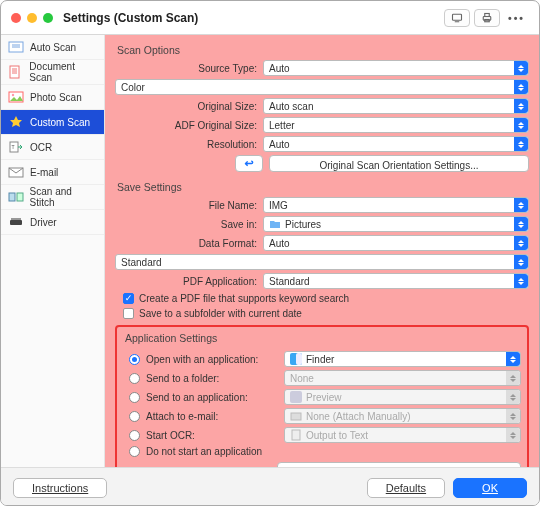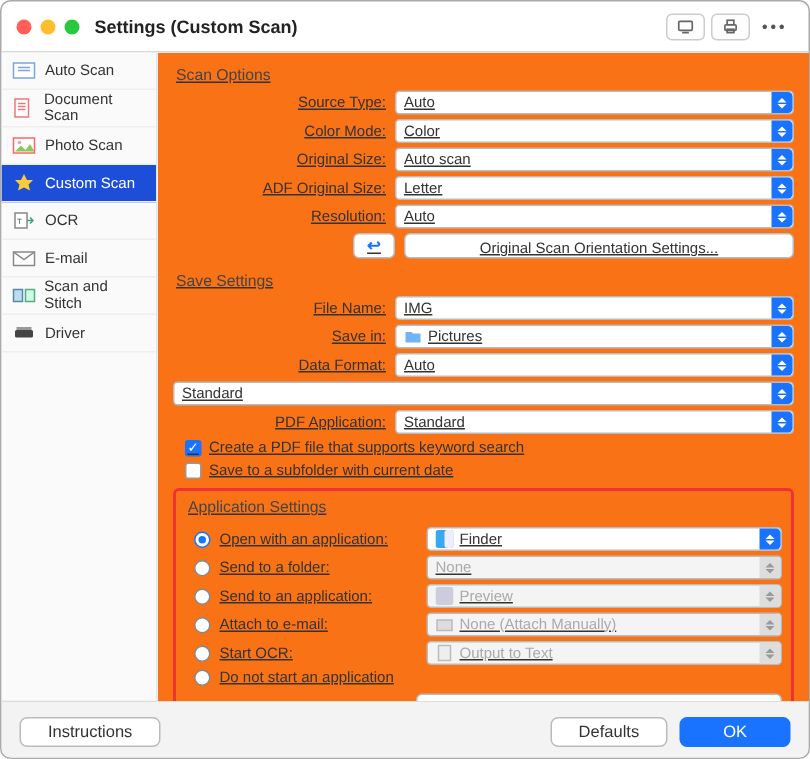--- a/index.html
+++ b/index.html
@@ -14,21 +14,21 @@
 .tb-btn svg { width: 12px; height: 12px; stroke:#666; fill:none; stroke-width:1.5; }
 .dots3 { letter-spacing:2px; color:#555; font-weight:bold; padding:0 4px; }
 
 .main { display: flex; height: 432px; }
 .sidebar { width: 104px; background: #fafafa; border-right: 1px solid #e5e5e5; }
 .sb-item { height: 25px; display: flex; align-items: center; padding: 0 6px; gap: 5px; cursor: pointer; font-size: 10px; color:#333; border-bottom:1px solid #eee; }
 .sb-item.selected { background: #1d4ed8; color: #fff; }
 .sb-item .ic { width: 18px; height: 14px; display:flex; align-items:center; justify-content:center; }
 .sb-item .ic svg { width:16px; height:14px; }
 
-.content { flex: 1; background: #f97316; overflow-y: auto; padding: 6px 10px 8px 10px; text-decoration: underline; }
+.content { flex: 1; background: #fca5a5; overflow-y: auto; padding: 6px 10px 8px 10px; }
 .section-h { font-size: 10.5px; color: #444; padding: 3px 0 4px 2px; }
 .row { display: flex; align-items: center; margin-bottom: 3px; }
 .lbl { width: 148px; text-align: right; padding-right: 6px; font-size: 10px; color:#333; }
 .sel { flex:1; height: 16px; background: #fff; border: 1px solid #bbb; border-radius: 3px; position: relative; font-size: 10px; padding: 0 18px 0 5px; display:flex; align-items:center; color:#333; }
 .sel.dis { background:#f4f4f4; color:#aaa; }
 .sel .cap { position:absolute; right:0; top:0; width:14px; height:100%; background:#1a73ff; border-radius: 0 3px 3px 0; display:flex; flex-direction:column; align-items:center; justify-content:center; }
 .sel .cap::before, .sel .cap::after { content:""; border-left:3px solid transparent; border-right:3px solid transparent; }
 .sel .cap::before { border-bottom:3px solid #fff; margin-bottom:1px; }
 .sel .cap::after  { border-top:3px solid #fff; }
 .sel.dis .cap { background:#ddd; }
@@ -45,21 +45,21 @@
 
 .redbox { border:2px solid #e33; border-radius:4px; padding:5px 6px 8px 6px; margin-top:6px; }
 .radio-row { display:flex; align-items:center; margin:3px 0; gap:6px; }
 .radio { width:11px; height:11px; border:1px solid #888; border-radius:50%; background:#fff; display:flex; align-items:center; justify-content:center; margin-left:6px; }
 .radio.on { border-color:#1a73ff; }
 .radio.on::after { content:""; width:5px; height:5px; background:#1a73ff; border-radius:50%; }
 .radio-lbl { width:132px; font-size:10px; color:#333; }
 .radio-row .sel { flex:1; }
 
 .footer { height:40px; border-top:1px solid #ddd; display:flex; align-items:center; padding:0 12px; gap:8px; background:#f3f3f3; }
-.btn { height:20px; padding:0 18px; border:1px solid #bbb; border-radius:5px; background:#fff; font-size:11px; display:flex; align-items:center; }
+.btn { height:20px; padding:0 18px; border:1px solid #bbb; border-radius:5px; background:#fff; font-size:11px; display:flex; align-items:center;text-decoration:underline; }
 .btn.primary { background:#1a73ff; color:#fff; border-color:#1a73ff; padding:0 28px; }
 .spacer { flex:1; }
 </style>
 </head>
 <body>
 
 <div class="titlebar">
   <div class="traffic">
     <div class="dot red"></div>
     <div class="dot yellow"></div>
@@ -169,21 +169,20 @@
 
     <div class="section-h">Scan Options</div>
     <div class="row">
         <div class="lbl">Source Type:</div>
       <div class="sel">
           <span>Auto</span>
           <span class="cap"></span>
         </div>
       </div>
     <div class="row">
-        <div class="lbl">Color Mode:</div>
       <div class="sel">
           <span>Color</span>
           <span class="cap"></span>
         </div>
       </div>
     <div class="row">
         <div class="lbl">Original Size:</div>
       <div class="sel">
           <span>Auto scan</span>
           <span class="cap"></span>

